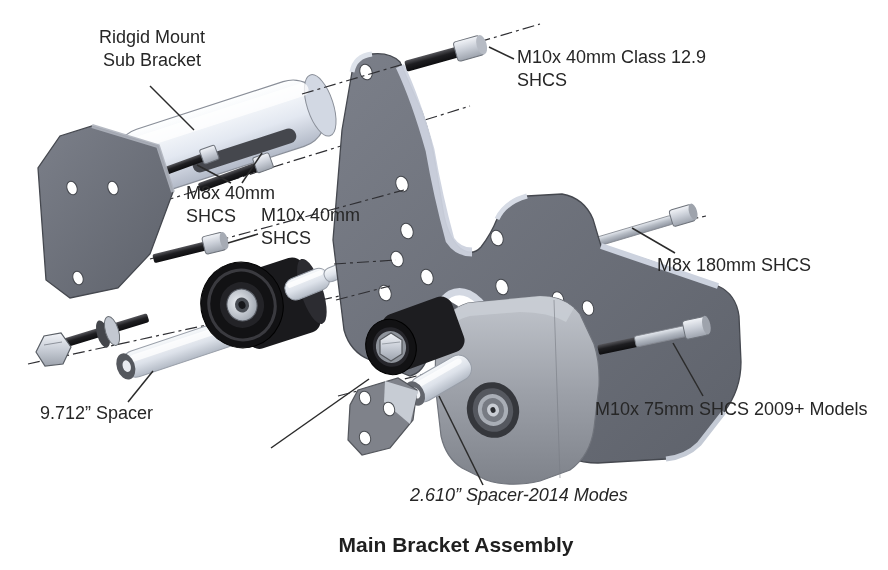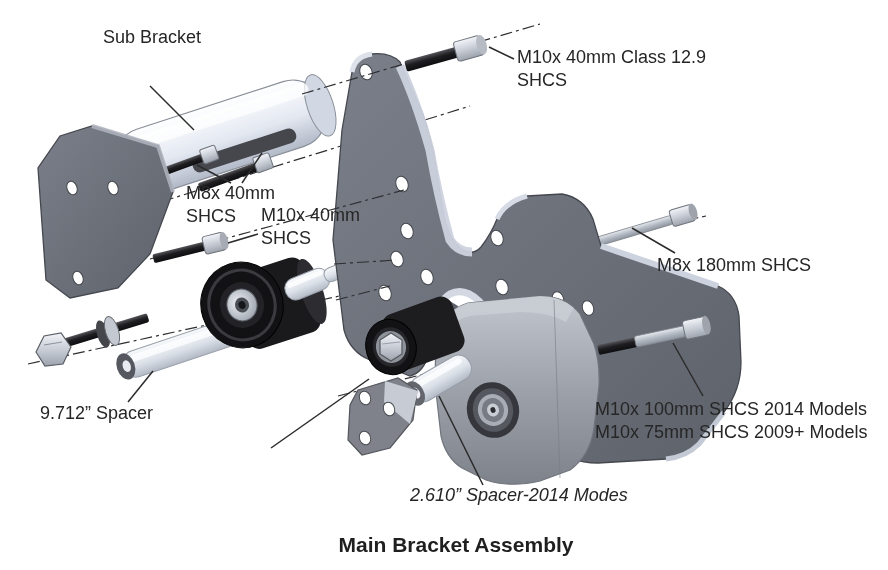--- a/index.html
+++ b/index.html
@@ -241,20 +241,21 @@
     <line x1="258" y1="234" x2="228" y2="243"></line>
     <line x1="675" y1="253" x2="632" y2="228"></line>
     <line x1="703" y1="396" x2="673" y2="343"></line>
     <line x1="128" y1="402" x2="153" y2="371"></line>
     <line x1="271" y1="448" x2="369" y2="379"></line>
     <line x1="483" y1="485" x2="439" y2="396"></line>
   </g>
 </svg>
 
 <div class="lbl center" style="left:86px;top:26px;width:132px;">
+  <div>Ridgid Mount</div>
   <div>Sub Bracket</div>
 </div>
 
 <div class="lbl" style="left:517px;top:46px;">
   <div>M10x 40mm Class 12.9</div>
   <div>SHCS</div>
 </div>
 
 <div class="lbl" style="left:186px;top:182px;">
   <div>M8x 40mm</div>
@@ -264,21 +265,20 @@
 <div class="lbl" style="left:261px;top:204px;">
   <div>M10x 40mm</div>
   <div>SHCS</div>
 </div>
 
 <div class="lbl" style="left:657px;top:254px;">
   <div>M8x 180mm SHCS</div>
 </div>
 
 <div class="lbl" style="left:595px;top:398px;">
-  <div>M10x 100mm SHCS 2014 Models</div>
   <div>M10x 75mm SHCS 2009+ Models</div>
 </div>
 
 <div class="lbl" style="left:40px;top:402px;">
   <div>9.712” Spacer</div>
 </div>
 
 <div class="lbl" style="left:117px;top:446px;">
 </div>
 

